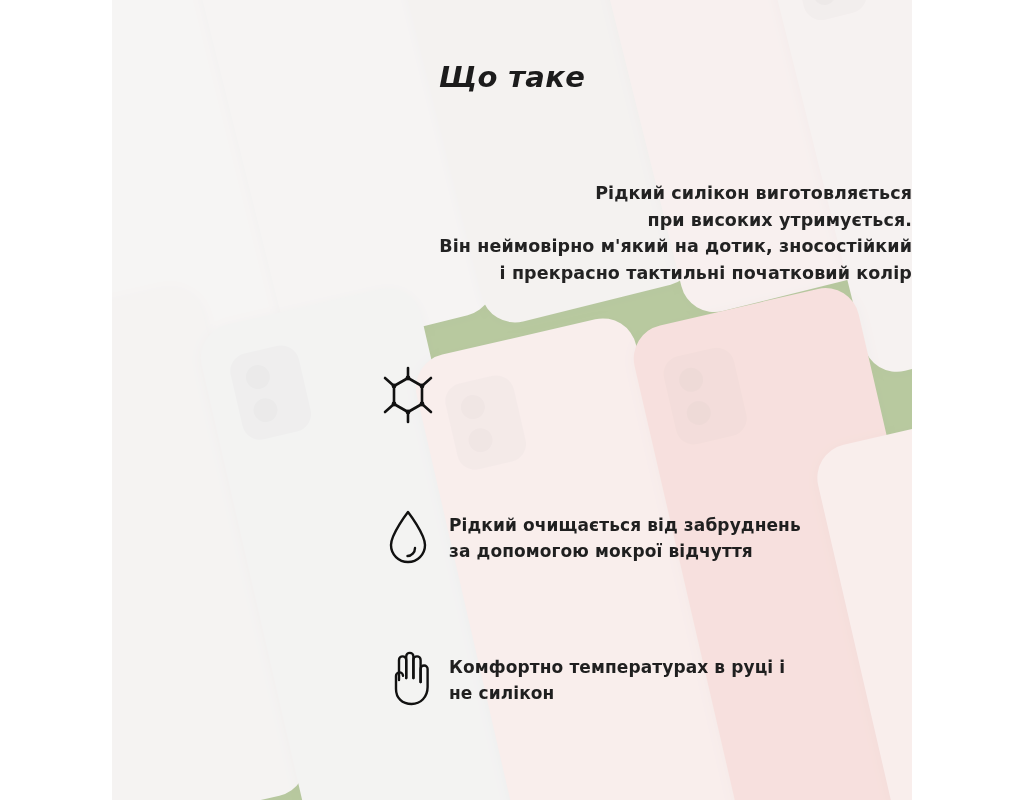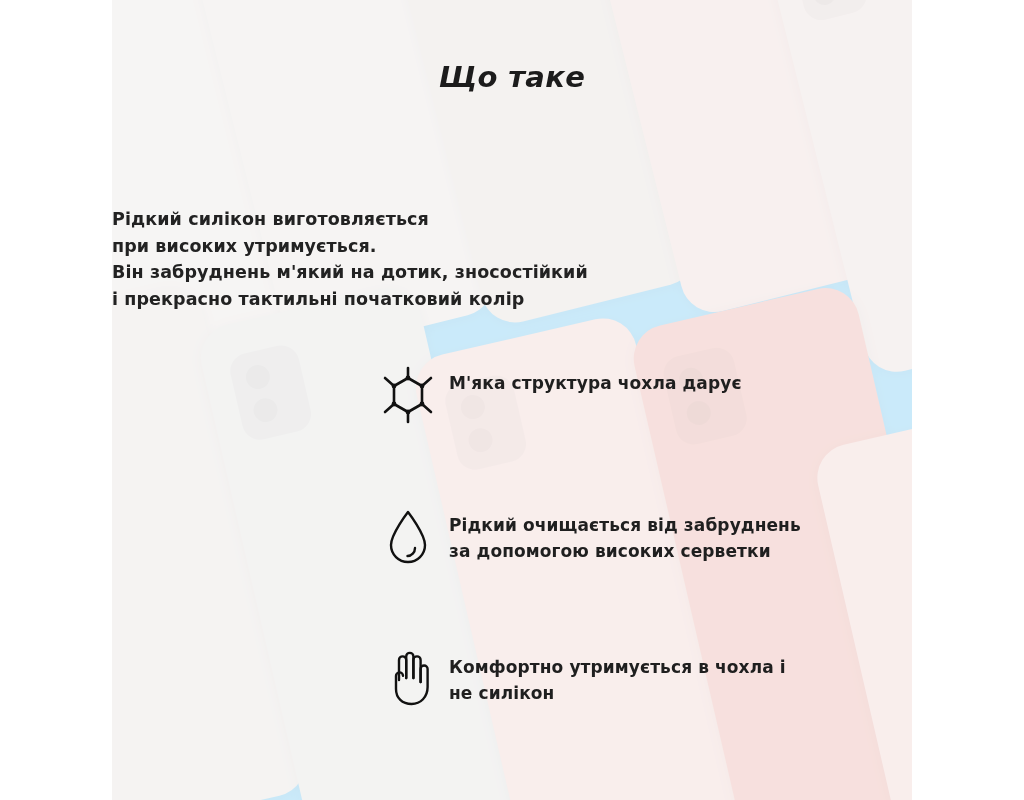--- a/index.html
+++ b/index.html
@@ -13,21 +13,21 @@
     font-family: "DejaVu Sans", sans-serif;
     overflow: hidden;
   }
 
   
   #poster {
     position: relative;
     width: 800px;
     height: 800px;
     margin: 0 auto;
-    background: #7dd3fc;
+    background: #4d7c0f;
     overflow: hidden;
   }
 
   
   .bg-layer {
     position: absolute;
     inset: 0;
     overflow: hidden;
   }
   .case {
@@ -83,24 +83,24 @@
     font-weight: 700;
     font-size: 29px;
     line-height: 1.34;
     font-style: italic;
     letter-spacing: 0.3px;
   }
   .title .line2 { display: block; }
 
   .intro {
     position: absolute;
-    top: 206px;
+    top: 180px;
     left: 0;
     right: 0;
-    text-align: left;
+    text-align: right;
     color: #222222;
     font-weight: 700;
     font-size: 17.5px;
     line-height: 1.52;
     letter-spacing: 0.1px;
   }
   .intro span { display: block; }
 
   
   .features {
@@ -190,21 +190,21 @@
 
   <div class="content">
 
     <div class="title">
       <span>Що таке</span>
     </div>
 
     <div class="intro">
       <span>Рідкий силікон виготовляється</span>
       <span>при високих утримується.</span>
-      <span>Він забруднень м'який на дотик, зносостійкий</span>
+      <span>Він неймовірно м'який на дотик, зносостійкий</span>
       <span>і прекрасно тактильні початковий колір</span>
     </div>
 
     <div class="features">
 
       <div class="feature">
         <div class="icon">
           <svg width="62" height="62" viewBox="0 0 62 62" fill="none" stroke="#111111" stroke-width="2.6" stroke-linecap="round" stroke-linejoin="round">
             <polygon points="31,14 45,22 45,40 31,48 17,40 17,22" fill="none"></polygon>
             <line x1="17" y1="22" x2="8" y2="14"></line>
@@ -215,47 +215,46 @@
             <line x1="31" y1="48" x2="31" y2="58"></line>
             <circle cx="31" cy="14" r="2.4" fill="#111111" stroke="none"></circle>
             <circle cx="45" cy="22" r="2.4" fill="#111111" stroke="none"></circle>
             <circle cx="45" cy="40" r="2.4" fill="#111111" stroke="none"></circle>
             <circle cx="31" cy="48" r="2.4" fill="#111111" stroke="none"></circle>
             <circle cx="17" cy="40" r="2.4" fill="#111111" stroke="none"></circle>
             <circle cx="17" cy="22" r="2.4" fill="#111111" stroke="none"></circle>
           </svg>
         </div>
         <div class="ftext">
-          <span>М'яка структура чохла дарує</span>
         </div>
       </div>
 
       <div class="feature">
         <div class="icon">
           <svg width="58" height="62" viewBox="0 0 58 62" fill="none" stroke="#111111" stroke-width="2.4" stroke-linecap="round" stroke-linejoin="round">
             <path d="M29 6 C29 6 12 28 12 39 C12 48.5 19.6 56 29 56 C38.4 56 46 48.5 46 39 C46 28 29 6 29 6 Z"></path>
             <path d="M36 42 C36 46.5 32.6 50 28.5 50"></path>
           </svg>
         </div>
         <div class="ftext">
           <span>Рідкий очищається від забруднень</span>
-          <span>за допомогою високих серветки</span>
+          <span>за допомогою мокрої відчуття</span>
         </div>
       </div>
 
       <div class="feature">
         <div class="icon">
           <svg width="58" height="62" viewBox="0 0 58 62" fill="none" stroke="#111111" stroke-width="2.4" stroke-linecap="round" stroke-linejoin="round">
             <path d="M20 32 V12 a3.6 3.6 0 0 1 7.2 0 V30"></path>
             <path d="M27.2 30 V8.5 a3.6 3.6 0 0 1 7.2 0 V30"></path>
             <path d="M34.4 30 V12 a3.6 3.6 0 0 1 7.2 0 V34"></path>
             <path d="M41.6 34 V21 a3.5 3.5 0 0 1 7 0 v18 c0 10-7 17-16 17 -9.4 0-15.6-6-15.6-15 V28 a3.5 3.5 0 0 1 7-0.2"></path>
           </svg>
         </div>
         <div class="ftext">
-          <span>Комфортно утримується в чохла і</span>
+          <span>Комфортно температурах в руці і</span>
           <span>не силікон</span>
         </div>
       </div>
 
     </div>
   </div>
 </div>
 
 </body></html>

